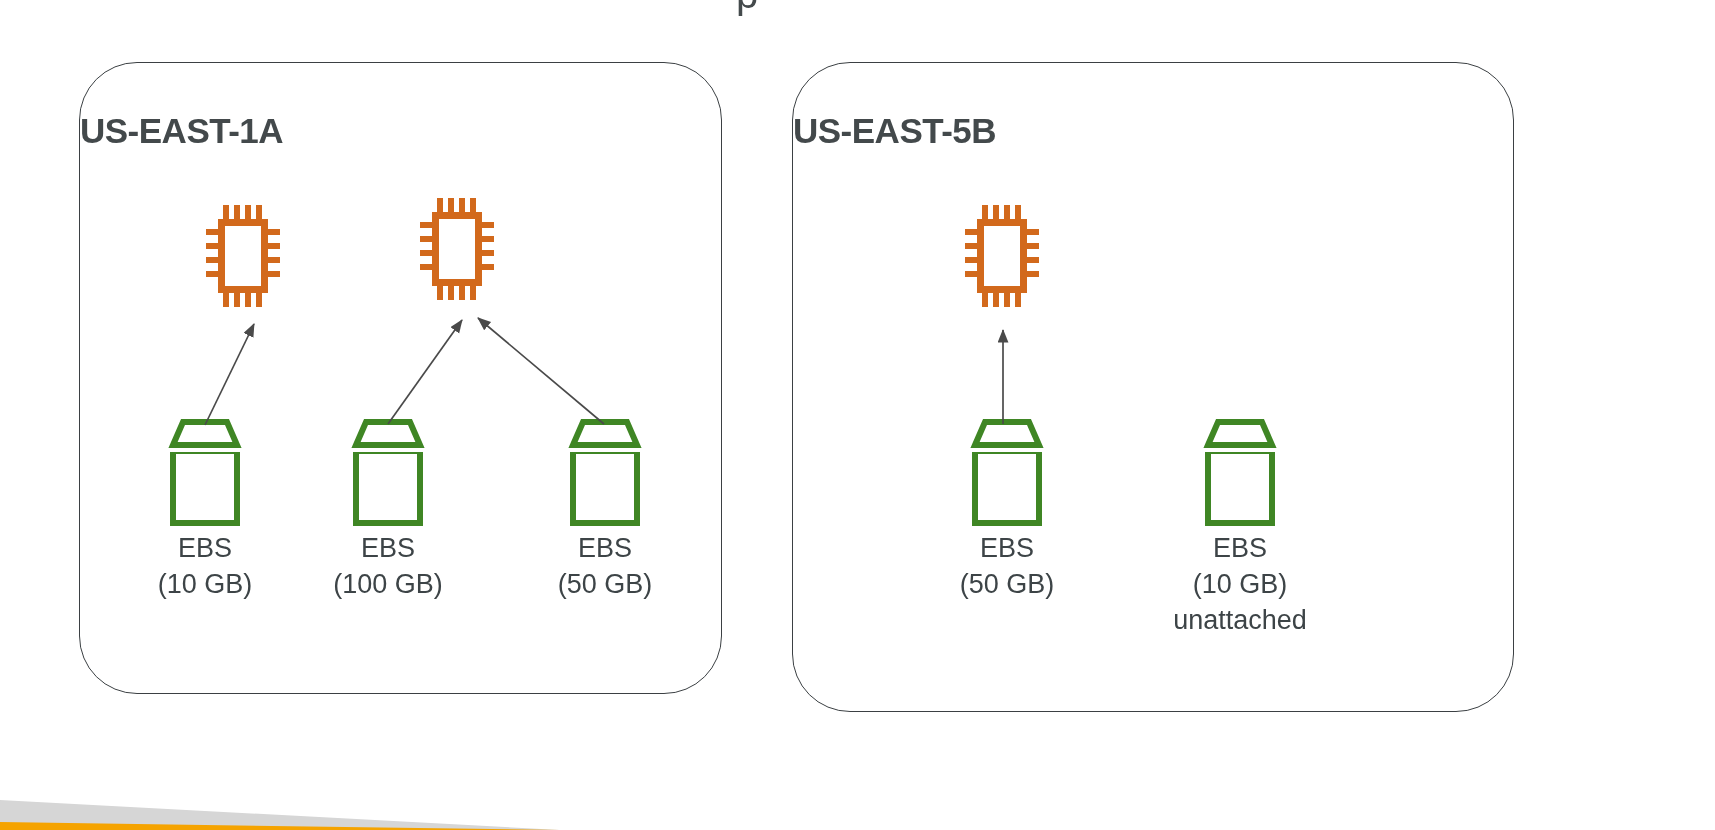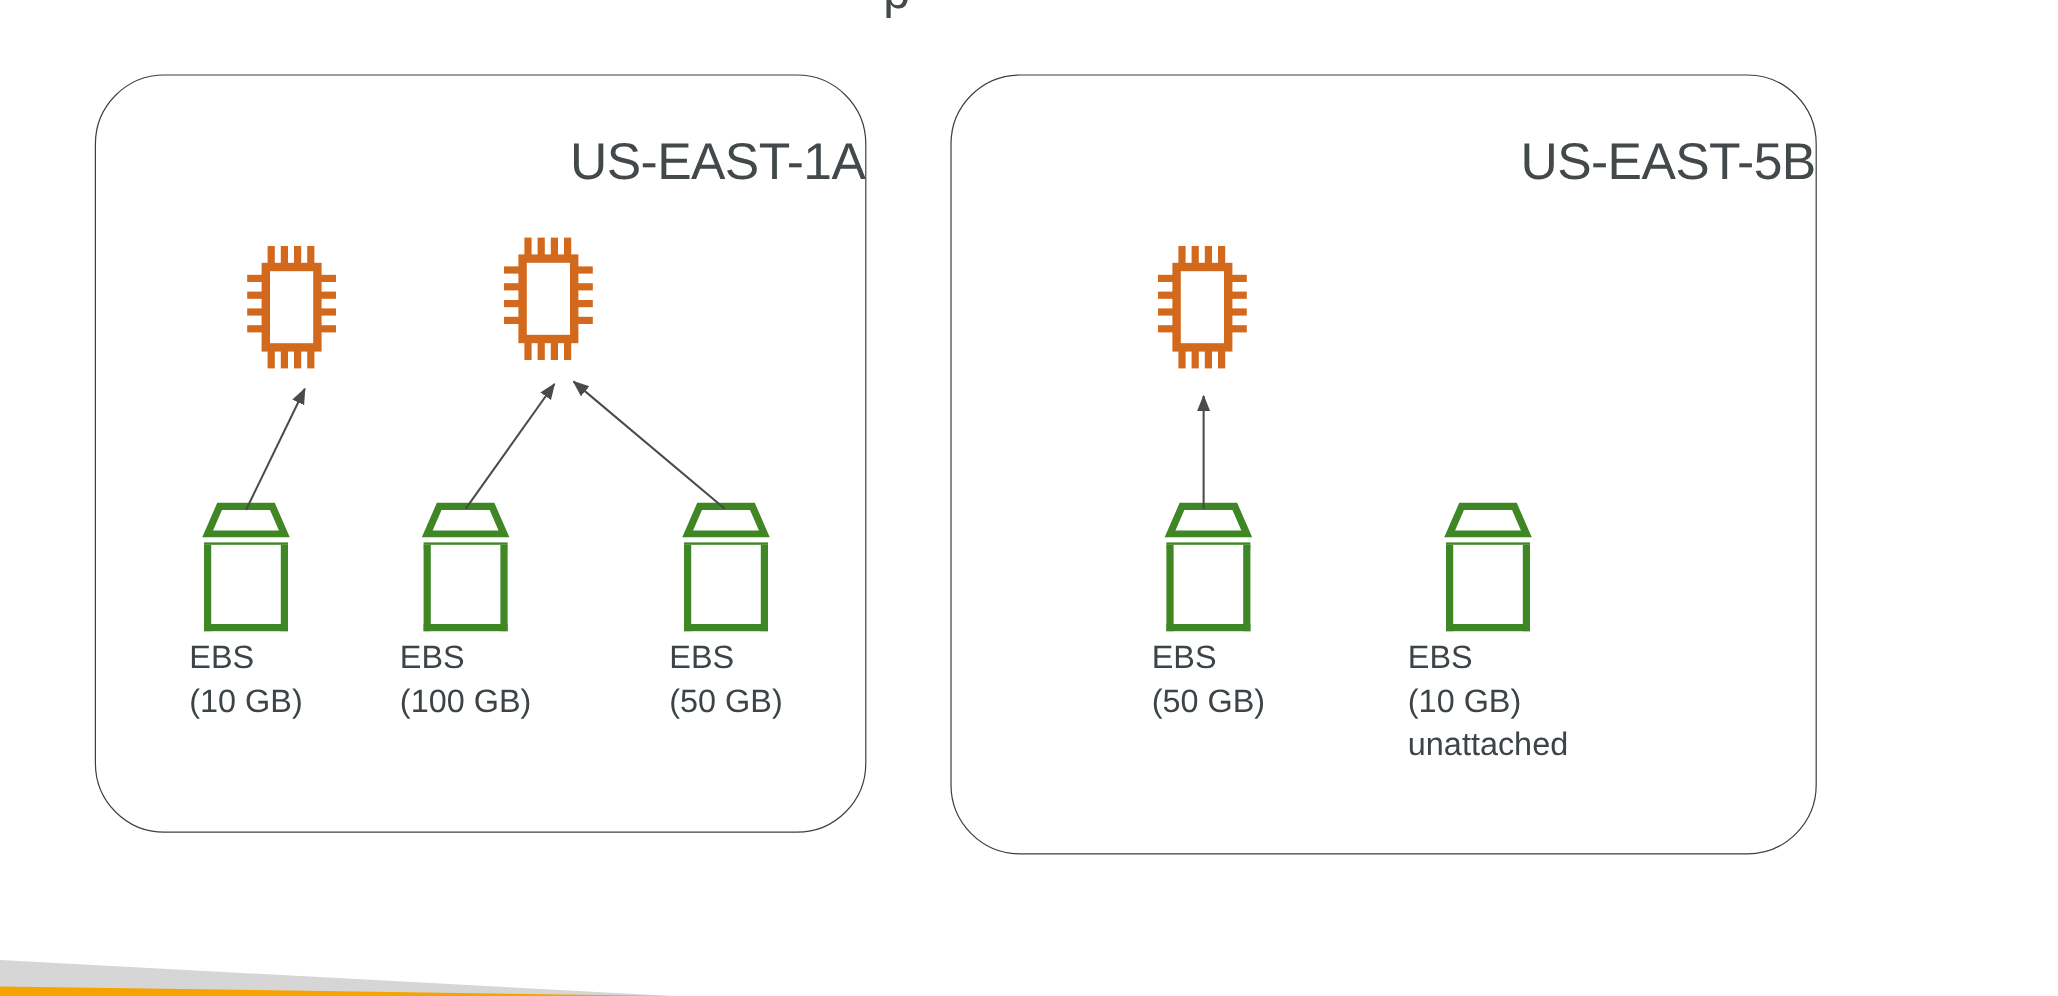--- a/index.html
+++ b/index.html
@@ -37,23 +37,23 @@
     box-sizing: border-box;
   }
   #az-panel-0 { left: 79px;  top: 62px;  width: 643px; height: 632px; }
   #az-panel-1 { left: 792px; top: 62px;  width: 722px; height: 650px; }
 
   .az-title {
     position: absolute;
     top: 48px;
     left: 0;
     width: 100%;
-    text-align: right;
-    font-size: 43px;
-    font-weight: normal;
+    text-align: left;
+    font-size: 35px;
+    font-weight: bold;
     color: #43494b;
     letter-spacing: -0.5px;
   }
 
   
   .node {
     position: absolute;
   }
 
   
@@ -112,20 +112,21 @@
     width: 70px;
     height: 6px;
     background: #3F8624;
   }
 
   .node-label {
     position: absolute;
     top: 112px;
     left: 50%;
     transform: translateX(-50%);
+    text-align: center;
     font-size: 27px;
     line-height: 36px;
     color: #3d4447;
     white-space: nowrap;
   }
   .node-label .sub-note {
     display: block;
   }
 
   

